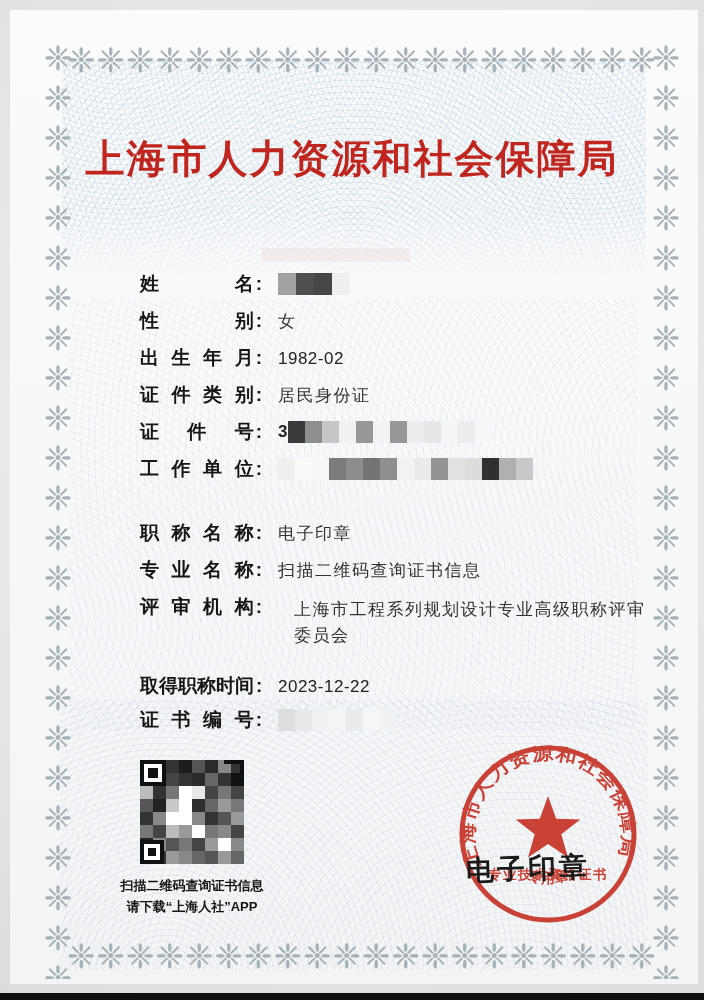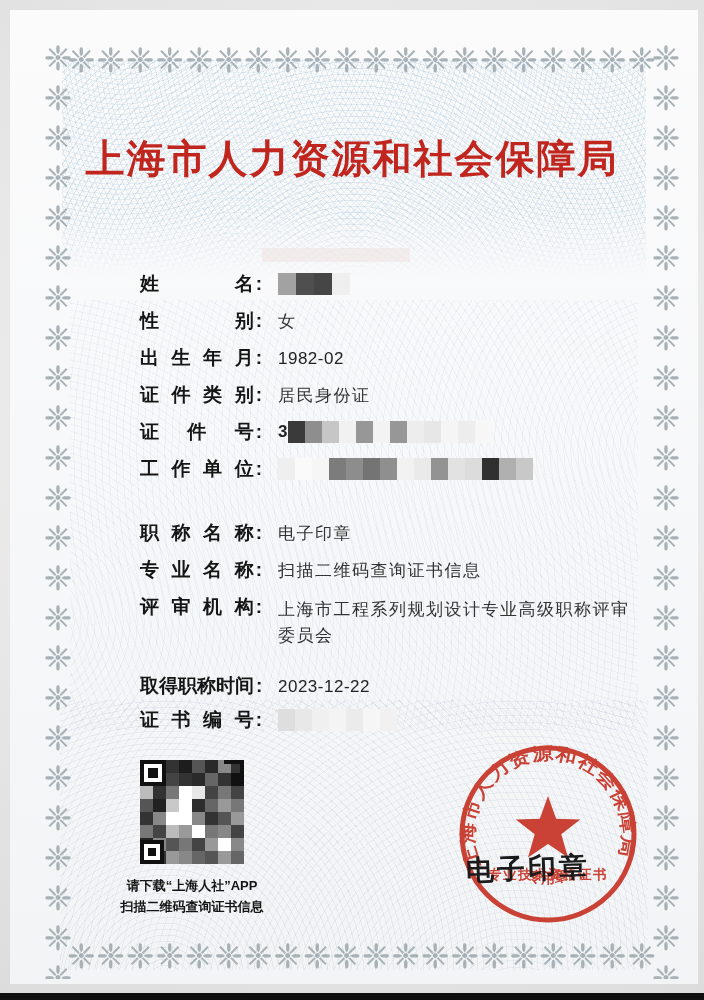--- a/index.html
+++ b/index.html
@@ -49,21 +49,21 @@
   .fg2{margin-top:40px;}
   .fg3{margin-top:26px;}
   .field-row{display:flex;align-items:flex-start;margin-bottom:13px;min-height:24px;}
   .fg3 .field-row{margin-bottom:10px;}
   .label{display:flex;width:122px;font-weight:700;font-size:19px;color:#151515;line-height:24px;flex:none;}
   .lt{flex:1;display:flex;justify-content:space-between;}
   .colon{margin-left:2px;font-weight:700;}
   .value{margin-left:16px;display:flex;align-items:flex-start;padding-top:1px;}
   .v-kai{font-family:"DejaVu Serif","Liberation Serif",serif;font-size:17px;color:#333;letter-spacing:1.5px;line-height:23px;}
   .v-sans{font-size:17px;color:#222;letter-spacing:.5px;line-height:23px;}
-  .v-wrap{display:inline-block;width:354px;line-height:26px;}
+  .v-wrap{display:inline-block;width:354px;line-height:26px;margin-left:16px;}
   .vprefix{font-weight:700;font-size:17px;color:#222;margin-right:1px;line-height:22px;}
   .mosaic{display:flex;flex:none;}
   .mcell{display:inline-block;flex:none;}
   
   .pink-artifact{position:absolute;left:262px;top:248px;width:148px;height:14px;background:#efe2e2;opacity:.55;}
   
   .qr{position:absolute;left:140px;top:760px;width:104px;height:104px;background:#fff;}
   .qr-mosaic{position:absolute;inset:0;display:grid;grid-template-columns:repeat(8,13px);grid-auto-rows:13px;}
   .qr-finder-tl{position:absolute;left:0;top:0;width:26px;height:26px;border:4px solid #101010;background:#fff;box-sizing:border-box;}
   .qr-finder-tl i{position:absolute;left:4px;top:4px;width:10px;height:10px;background:#101010;display:block;}
@@ -371,22 +371,22 @@
     </div>
   <div class="qr-finder-tl">
       <i></i>
     </div>
   <div class="qr-finder-tr"></div>
   <div class="qr-finder-bl">
       <i></i>
     </div>
 </div>
 <div class="qr-caption">
+  <div>扫描二维码查询证书信息</div>
   <div>请下载“上海人社”APP</div>
-  <div>扫描二维码查询证书信息</div>
 </div>
 
 <div class="seal">
   <svg width="192" height="192" viewBox="0 0 192 192">
     <defs>
       <path id="arcTop" d="M 29 127 A 74 74 0 1 1 163 127" fill="none"></path>
       <path id="arcBot" d="M 54 126 A 56 56 0 0 0 138 126" fill="none"></path>
     </defs>
     <circle cx="96" cy="96" r="86" fill="none" stroke-width="5" stroke="#c73527"></circle>
     <polygon points="96,58 104.2,80.7 128.3,81.5 109.3,96.3 116,119.5 96,106 76,119.5 82.7,96.3 63.7,81.5 87.8,80.7" fill="#c73527"></polygon>

